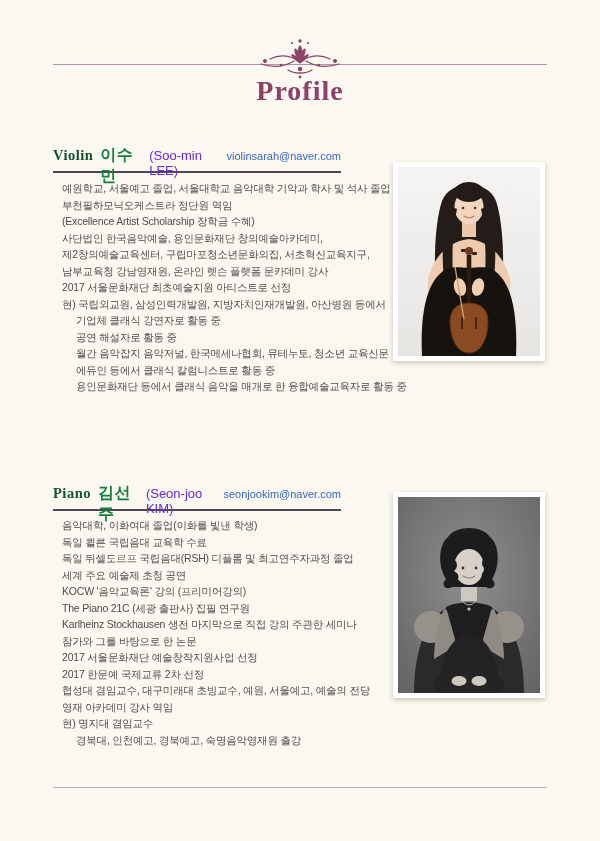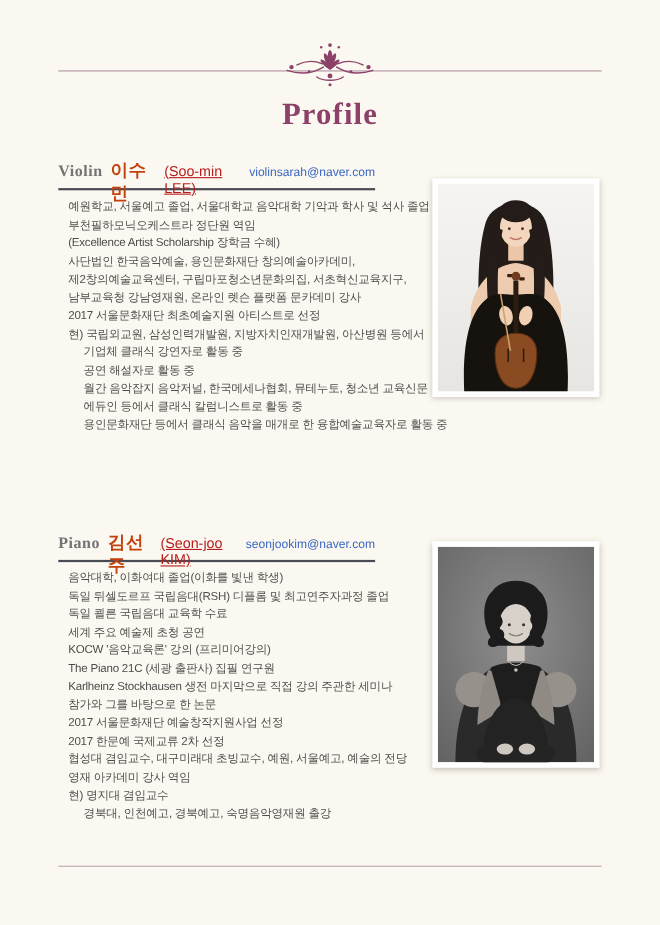--- a/index.html
+++ b/index.html
@@ -8,38 +8,38 @@
     background:#FAF8F0; overflow:hidden;
     font-family:"Liberation Sans", sans-serif;
   }
   
   .head-rule {
     position:absolute; left:53px; top:64px; width:494px; height:1px;
     background:#b294a4;
   }
   .ornament { position:absolute; left:258px; top:36px; width:84px; height:46px; }
   .page-title {
-    position:absolute; left:0; right:0; top:71px; margin:18px;
+    position:absolute; left:0; right:0; top:71px; margin:4px;
     text-align:center; font-family:"Liberation Serif", serif;
     font-size:28px; font-weight:600; letter-spacing:1px; color:#8C4168;
   }
   
   .sec-head {
     position:absolute; left:53px; width:288px; height:26px;
     border-bottom:2px solid #4a4a52;
     display:flex; align-items:baseline;
   }
   .sec-head.v { top:145px; }
   .sec-head.p { top:483px; }
   .instrument {
     font-family:"Liberation Serif", serif; font-weight:700;
-    font-size:14.5px; color:#737373; letter-spacing:0.5px;
-  }
-  .p-name { font-size:16px; font-weight:700; color:#c2410c; margin-left:7px; letter-spacing:0.5px; }
-  .p-name-en { font-size:13px; color:#b91c1c; margin-left:4px;text-decoration:underline; }
+    font-size:14.5px; color:#14532d; letter-spacing:0.5px;
+  }
+  .p-name { font-size:16px; font-weight:700; color:#15803d; margin-left:7px; letter-spacing:0.5px; }
+  .p-name-en { font-size:13px; color:#6d28d9; margin-left:4px; }
   .p-email { margin-left:auto; font-size:11px; color:#3A67C2; text-decoration:none; }
   .bio { position:absolute; left:62px; width:340px; }
   .bio.v { top:180px; }
   .bio.p { top:517px; }
   .bio-line {
     font-size:10.5px; line-height:16.5px; color:#4d4d4d;
     white-space:nowrap; letter-spacing:-0.2px;
   }
   .bio-line.indent { padding-left:14px; }
   
@@ -151,22 +151,22 @@
   </div>
 
   <div class="sec-head p">
     <span class="instrument">Piano</span>
     <span class="p-name">김선주</span>
     <span class="p-name-en">(Seon-joo KIM)</span>
     <a class="p-email" href="#">seonjookim@naver.com</a>
   </div>
   <div class="bio p">
       <div class="bio-line">음악대학, 이화여대 졸업(이화를 빛낸 학생)</div>
+      <div class="bio-line">독일 쾰른 국립음대 교육학 수료</div>
       <div class="bio-line">독일 뒤셀도르프 국립음대(RSH) 디플롬 및 최고연주자과정 졸업</div>
-      <div class="bio-line">독일 쾰른 국립음대 교육학 수료</div>
       <div class="bio-line">세계 주요 예술제 초청 공연</div>
       <div class="bio-line">KOCW '음악교육론' 강의 (프리미어강의)</div>
       <div class="bio-line">The Piano 21C (세광 출판사) 집필 연구원</div>
       <div class="bio-line">Karlheinz Stockhausen 생전 마지막으로 직접 강의 주관한 세미나</div>
       <div class="bio-line">참가와 그를 바탕으로 한 논문</div>
       <div class="bio-line">2017 서울문화재단 예술창작지원사업 선정</div>
       <div class="bio-line">2017 한문예 국제교류 2차 선정</div>
       <div class="bio-line">협성대 겸임교수, 대구미래대 초빙교수, 예원, 서울예고, 예술의 전당</div>
       <div class="bio-line">영재 아카데미 강사 역임</div>
       <div class="bio-line">현) 명지대 겸임교수</div>

